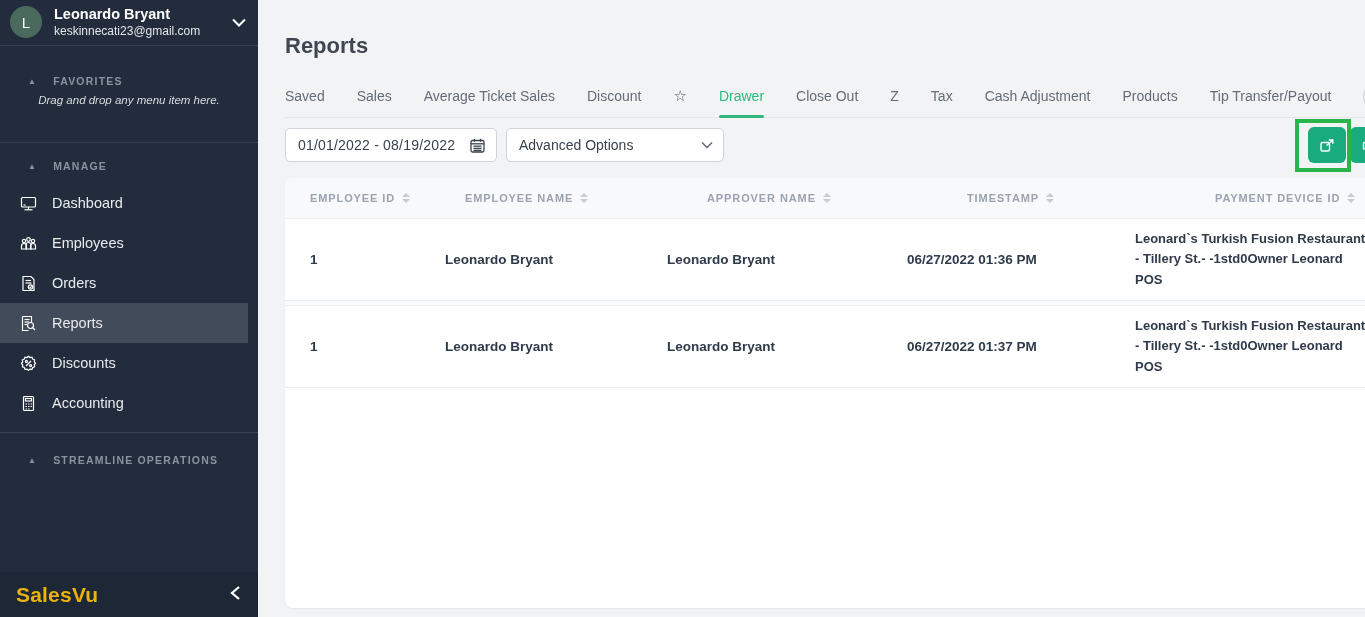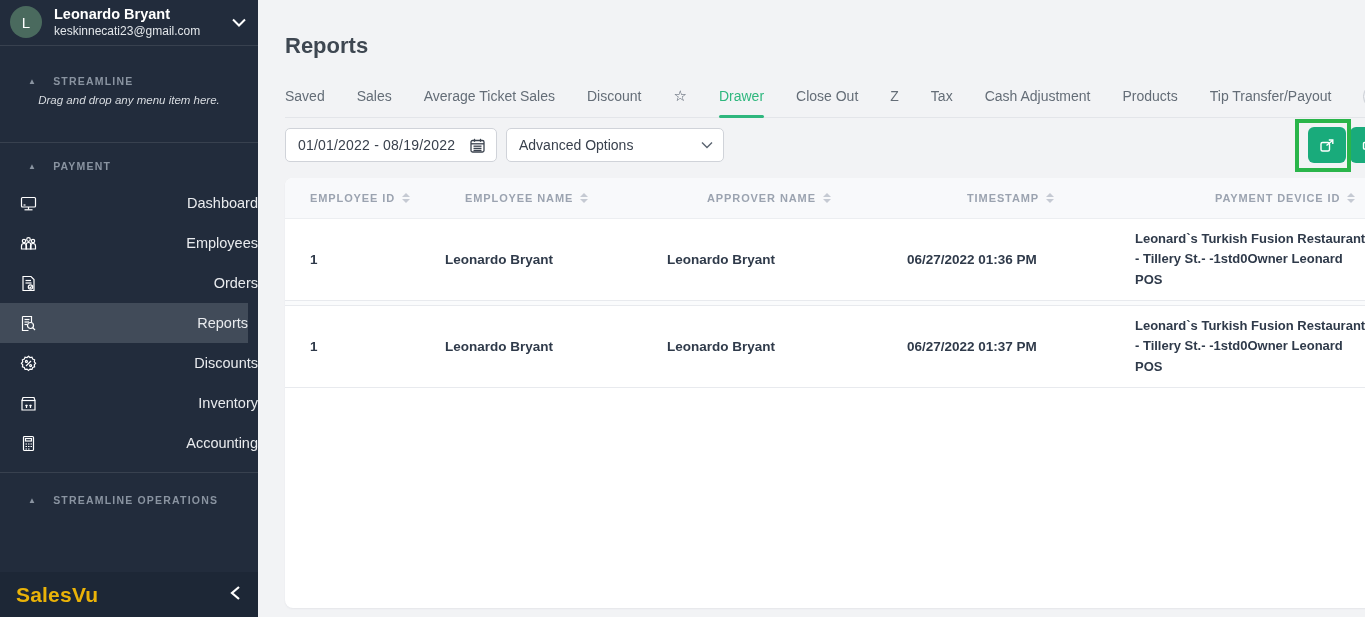--- a/index.html
+++ b/index.html
@@ -20,21 +20,21 @@
   .user-chevron { color:#fff; flex:none; margin-left:6px; }
   .sec-head { display:flex; align-items:center; gap:16px; padding-left:28px;
     font-size:10.5px; letter-spacing:1.2px; color:#8a94a1; font-weight:bold; }
   .tri { font-size:8px; color:#8a94a1; }
   .fav-head { margin-top:29px; }
   .fav-hint { margin-top:7px; text-align:center; font-style:italic; font-size:11.5px; color:#d8dce1; }
   .side-div { border-top:1px solid rgba(255,255,255,.10); margin-top:36px; }
   .manage-head { margin-top:17px; }
   .menu { margin-top:11px; }
   .menu-item { display:flex; align-items:center; height:40px; padding-left:19px; cursor:pointer;
-    font-size:14.5px; color:#e9ebee;justify-content:space-between; }
+    font-size:14.5px; color:#e9ebee; }
   .menu-item .mi-icon { width:19px; height:19px; margin-right:14px; flex:none; display:flex; align-items:center; justify-content:center;}
   .menu-item.active { background:#414b59; margin-right:10px; }
   .mi-icon svg { stroke:#fff; fill:none; stroke-width:1.2; }
   .sl-head { margin-top:21px; }
   .side-spacer { flex:1; }
   .bottom-bar { height:45px; background:#1d2736; display:flex; align-items:center; padding:0 16px; }
   .logo { font-weight:bold; font-size:21px; color:#eab308; letter-spacing:.2px; }
   .collapse { margin-left:auto; color:#fff; }
 
   
@@ -97,29 +97,29 @@
       </div>
       <span class="user-chevron">
         <svg width="14" height="9" viewBox="0 0 14 9">
             <polyline points="1,1.5 7,7.5 13,1.5" fill="none" stroke="#fff" stroke-width="2"></polyline>
           </svg>
       </span>
     </div>
 
     <div class="sec-head fav-head">
       <span class="tri">▲</span>
-      <span>STREAMLINE</span>
+      <span>FAVORITES</span>
     </div>
     <div class="fav-hint">Drag and drop any menu item here.</div>
 
     <div class="side-div"></div>
 
     <div class="sec-head manage-head">
       <span class="tri">▲</span>
-      <span>PAYMENT</span>
+      <span>MANAGE</span>
     </div>
 
     <nav class="menu">
       <div class="menu-item">
         <span class="mi-icon">
           <svg width="19" height="19" viewBox="0 0 19 19">
               <rect x="2.5" y="3.5" width="14" height="9.5" rx="1"></rect>
               <line x1="9.5" y1="13" x2="9.5" y2="15.5"></line>
               <line x1="5.5" y1="15.8" x2="13.5" y2="15.8"></line>
               <line x1="4.5" y1="11" x2="6.5" y2="11"></line>
@@ -169,32 +169,20 @@
       <div class="menu-item">
         <span class="mi-icon">
           <svg width="19" height="19" viewBox="0 0 19 19">
               <path d="M9.5 2.2l1.5 1.3 2-.3.7 1.9 1.9.7-.3 2 1.3 1.5-1.3 1.5.3 2-1.9.7-.7 1.9-2-.3-1.5 1.3-1.5-1.3-2 .3-.7-1.9-1.9-.7.3-2-1.3-1.5 1.3-1.5-.3-2 1.9-.7.7-1.9 2 .3z"></path>
               <line x1="7" y1="12" x2="12" y2="7"></line>
               <circle cx="7.4" cy="7.4" r="1"></circle>
               <circle cx="11.6" cy="11.6" r="1"></circle>
             </svg>
         </span>
         <span>Discounts</span>
-      </div>
-      <div class="menu-item">
-        <span class="mi-icon">
-          <svg width="19" height="19" viewBox="0 0 19 19">
-              <path d="M3 6.5l1-3h11l1 3"></path>
-              <path d="M3 6.5h13v9.5H3z"></path>
-              <line x1="3" y1="6.5" x2="16" y2="6.5"></line>
-              <path d="M7.5 11l0 3 M7.5 11l-1 1 M7.5 11l1 1"></path>
-              <path d="M11.5 11l0 3 M11.5 11l-1 1 M11.5 11l1 1"></path>
-            </svg>
-        </span>
-        <span>Inventory</span>
       </div>
       <div class="menu-item">
         <span class="mi-icon">
           <svg width="19" height="19" viewBox="0 0 19 19">
               <rect x="4.5" y="2.5" width="10" height="14" rx="1"></rect>
               <rect x="6.5" y="4.5" width="6" height="2.5"></rect>
               <line x1="6.5" y1="10" x2="8" y2="10"></line>
               <line x1="9" y1="10" x2="10.5" y2="10"></line>
               <line x1="11.5" y1="10" x2="13" y2="10"></line>
               <line x1="6.5" y1="12.5" x2="8" y2="12.5"></line>

